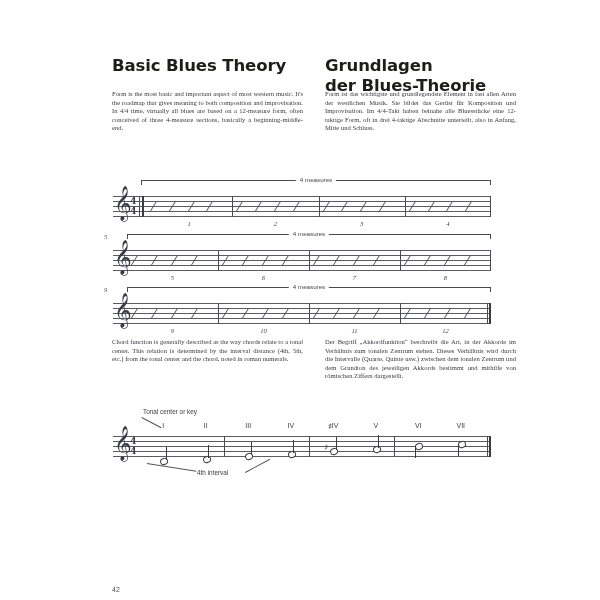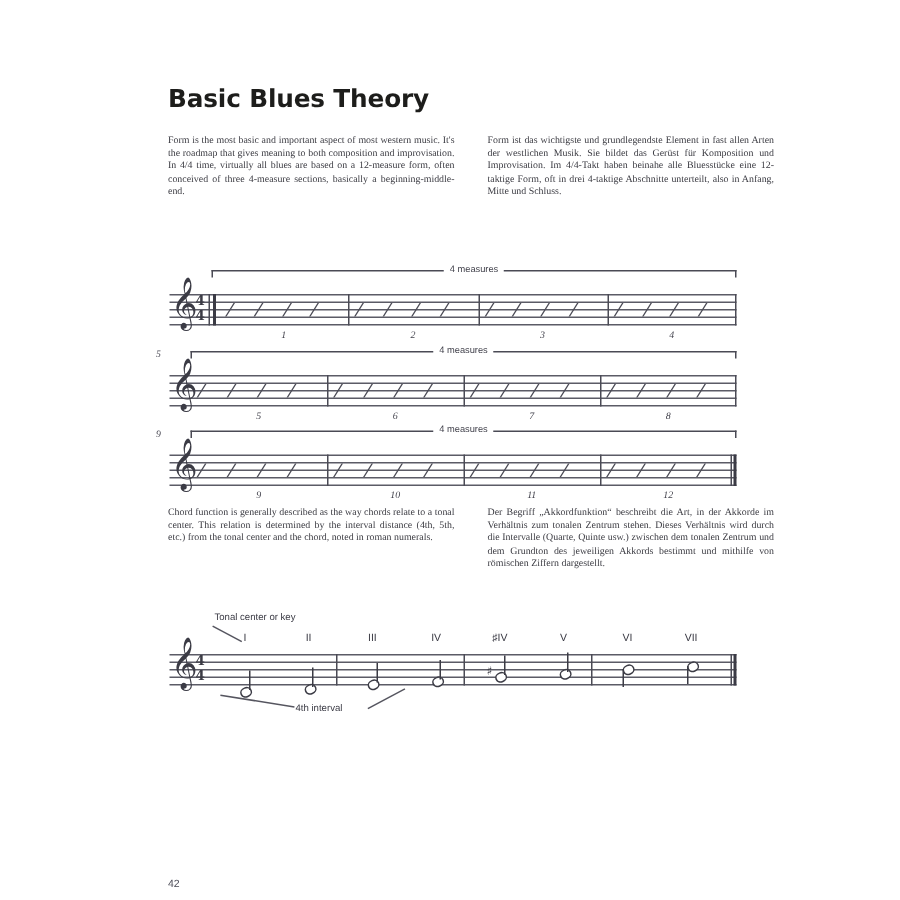--- a/index.html
+++ b/index.html
@@ -157,20 +157,23 @@
   }
 </style>
 </head>
 <body>
 
 <div class="page">
 
   <div class="headings">
     <div class="h-col">
       <h1>Basic Blues Theory</h1>
+    </div>
+    <div class="h-col">
+      <h1><span>Grundlagen</span><br><span>der Blues-Theorie</span></h1>
     </div>
   </div>
 
   <div class="cols top">
     <div class="col en">
       <p class="body">Form is the most basic and important aspect of most western music. It's the roadmap that gives meaning to both composition and improvisation. In 4/4 time, virtually all blues are based on a 12-measure form, often conceived of three 4-measure sections, basically a beginning-middle-end.</p>
     </div>
     <div class="col de">
       <p class="body">Form ist das wichtigste und grundlegendste Element in fast allen Arten der westlichen Musik. Sie bildet das Gerüst für Komposition und Improvisation. Im 4/4-Takt haben beinahe alle Bluesstücke eine 12-taktige Form, oft in drei 4-taktige Abschnitte unterteilt, also in Anfang, Mitte und Schluss.</p>
     </div>

